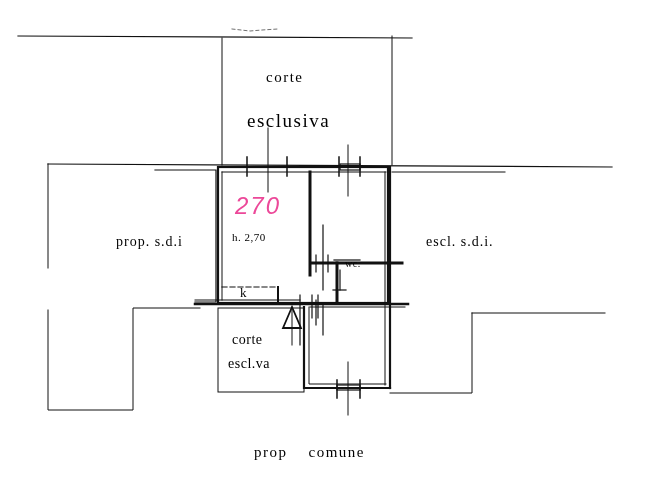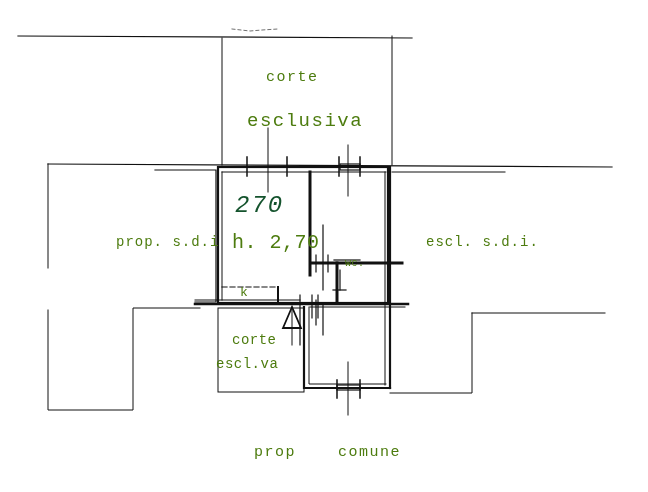--- a/index.html
+++ b/index.html
@@ -1,19 +1,19 @@
 <!DOCTYPE html>
 <html><head>
   <meta charset="utf-8">
   <style>
     html, body { margin: 0; padding: 0; background: #ffffff; }
     body { width: 648px; height: 492px; position: relative; overflow: hidden; }
     #plan { position: absolute; left: 0; top: 0; }
-    .lbl { position: absolute; font-family: Liberation Mono, monospace; color: #4d7c0f; white-space: nowrap; letter-spacing: 1.5px; }
-    .hand { position: absolute; font-family: Liberation Mono, monospace; font-style: italic; color: #14532d; white-space: nowrap; }
+    .lbl { position: absolute; font-family: Liberation Serif, serif; color: #000000; white-space: nowrap; letter-spacing: 1.5px; }
+    .hand { position: absolute; font-family: Liberation Sans, sans-serif; font-style: italic; color: #ec4899; white-space: nowrap; }
   </style>
 </head>
 <body>
 
 <svg id="plan" width="648" height="492" viewBox="0 0 648 492" xmlns="http://www.w3.org/2000/svg">
   <g stroke="#111" fill="none" stroke-linecap="square">
 
     <path d="M232 29 L250 31 L262 30 L278 29" stroke-width="1" stroke-dasharray="3 3" opacity="0.6"></path>
 
     <line x1="18" y1="36" x2="412" y2="38" stroke-width="1.2"></line>
@@ -90,21 +90,21 @@
   </g>
 </svg>
 
 <div class="lbl" style="left:266px; top:69px; font-size:15px;">corte</div>
 <div class="lbl" style="left:247px; top:110px; font-size:19px;">esclusiva</div>
 
 <div class="lbl" style="left:84px; top:234px; font-size:14px; letter-spacing:1px;margin-left:32px;">prop. s.d.i</div>
 <div class="lbl" style="left:426px; top:234px; font-size:14px; letter-spacing:1px;">escl.  s.d.i.</div>
 
 <div class="hand" style="left:235px; top:192px; font-size:24px; letter-spacing:2px;">270</div>
-<div class="lbl" style="left:232px; top:231px; font-size:20px; letter-spacing:0.5px;">h. 2,70</div>
+<div class="lbl" style="left:232px; top:231px; font-size:11px; letter-spacing:0.5px;">h. 2,70</div>
 
 <div class="lbl" style="left:345px; top:258px; font-size:10px; letter-spacing:0.5px;">wc.</div>
 <div class="lbl" style="left:240px; top:285px; font-size:13px;">k</div>
 
 <div class="lbl" style="left:232px; top:332px; font-size:14px; letter-spacing:0.5px;">corte</div>
-<div class="lbl" style="left:216px; top:356px; font-size:14px; letter-spacing:0.5px;text-align:right;">escl.va</div>
+<div class="lbl" style="left:228px; top:356px; font-size:14px; letter-spacing:0.5px;text-align:right;">escl.va</div>
 
 <div class="lbl" style="left:254px; top:444px; font-size:15px; white-space:pre;">prop    comune</div>
 
 </body></html>

